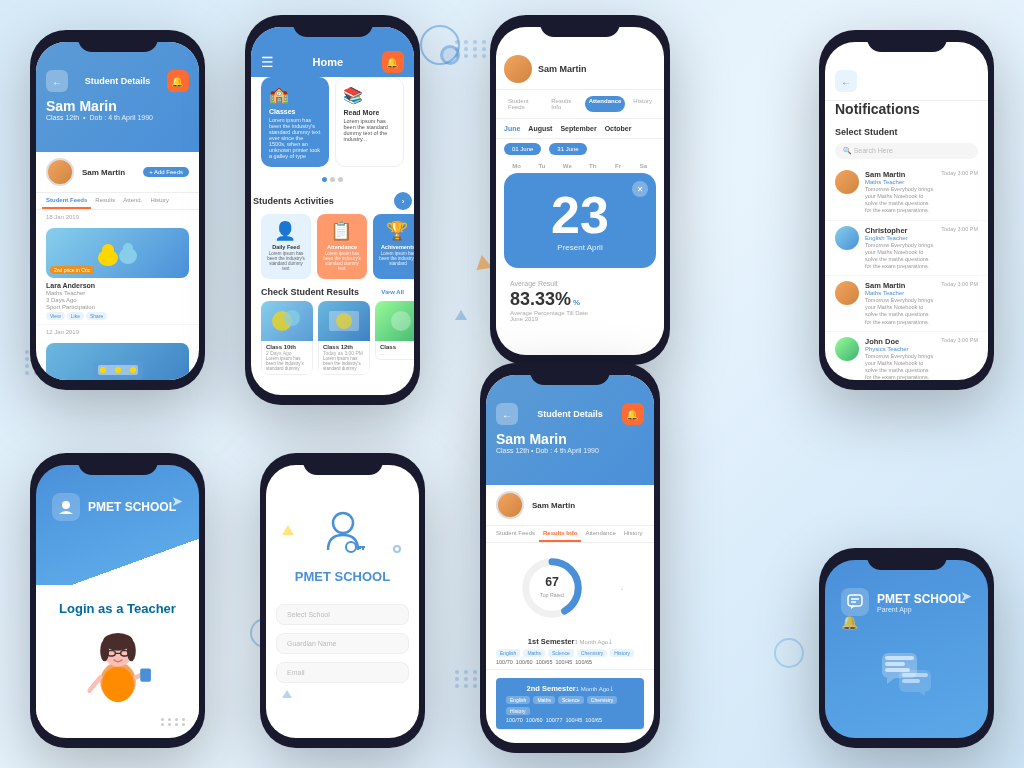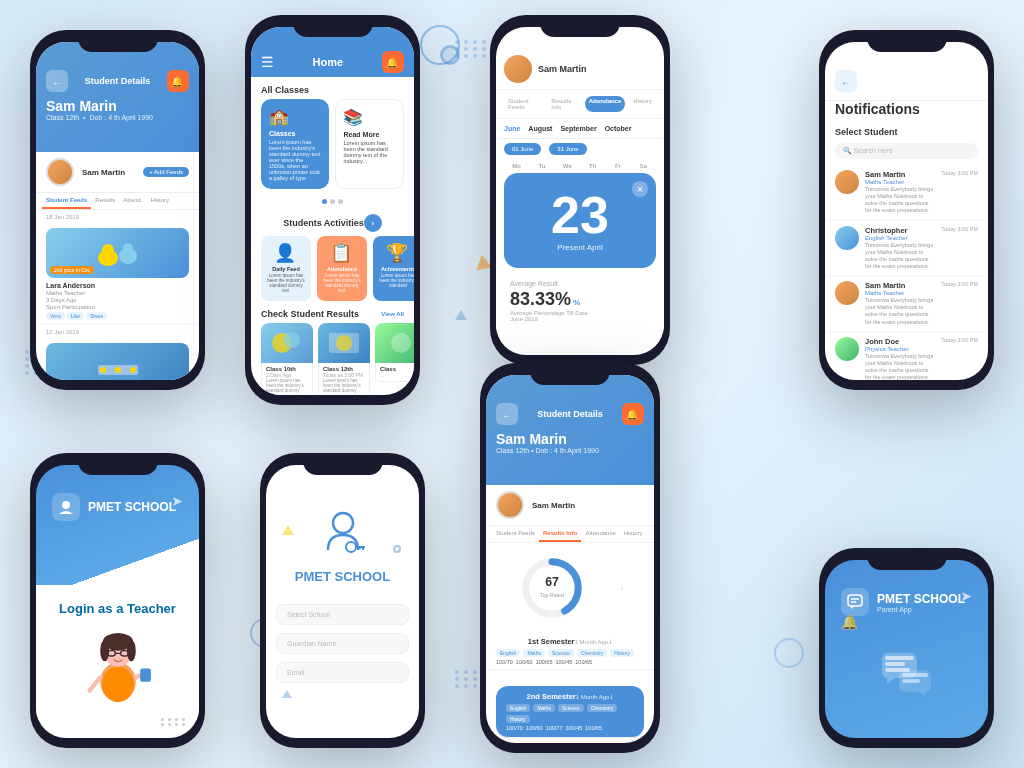--- a/index.html
+++ b/index.html
@@ -336,21 +336,21 @@
       background: #4a90d9;
     }
 
     .p2-section-title {
       font-size: 9px;
       font-weight: 700;
       color: #333;
       padding: 4px 2px;
       display: flex;
       align-items: center;
-      justify-content: center;
+      justify-content: space-between;
     }
 
     .p2-arrow-btn {
       width: 18px;
       height: 18px;
       background: #4a90d9;
       border-radius: 50%;
       display: flex;
       align-items: center;
       justify-content: center;
@@ -966,23 +966,23 @@
       font-weight: 700;
       color: #333;
     }
 
     .p7-semester-title.highlighted {
       color: #fff;
     }
 
     .p7-semester.active {
       background: #4a90d9;
-      border-radius: 12px;
+      border-radius: 4px;
       padding: 6px 10px;
-      margin: 16px 10px;
+      margin: 8px 10px;
     }
 
     .p7-semester-icon {
       font-size: 8px;
       color: #4a90d9;
     }
 
     .p7-semester-icon.white { color: #fff; }
 
     .p7-subjects-row {
@@ -1266,21 +1266,20 @@
 </div>
 
 <div class="phone phone-2">
   <div class="phone-screen">
     <div class="p2-header">
       <div class="p2-menu-icon">☰</div>
       <span class="p2-header-title">Home</span>
       <div class="p2-notif-btn">🔔</div>
     </div>
 
-    <div class="p2-all-classes">All Classes</div>
 
     <div class="p2-cards-row">
       <div class="p2-card">
         <div class="p2-card-icon">🏫</div>
         <div class="p2-card-title">Classes</div>
         <div class="p2-card-text">Lorem ipsum has been the industry's standard dummy text ever since the 1500s, when an unknown printer took a galley of type</div>
       </div>
       <div class="p2-card white">
         <div class="p2-card-icon">📚</div>
         <div class="p2-card-title">Read More</div>

